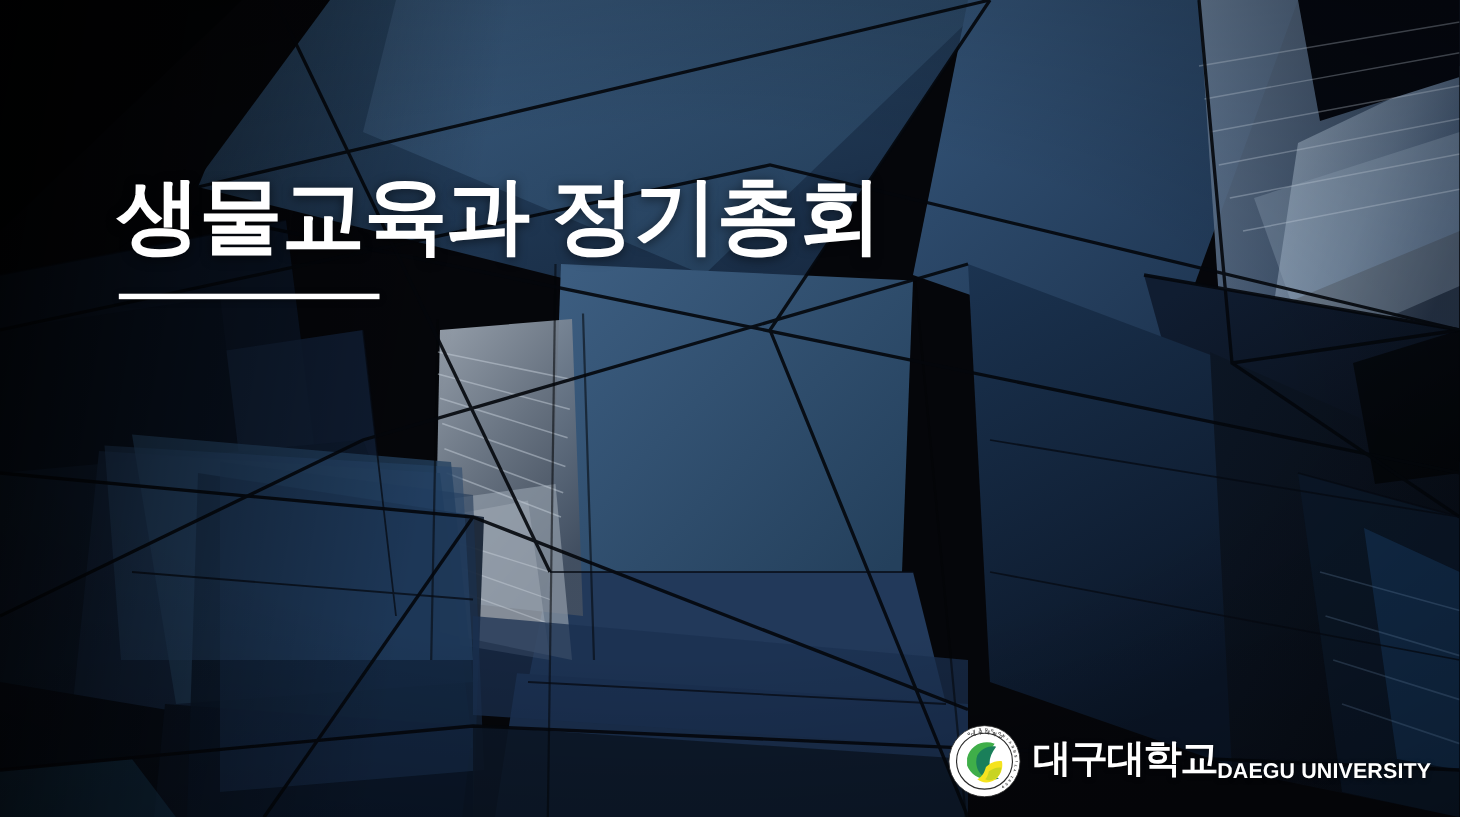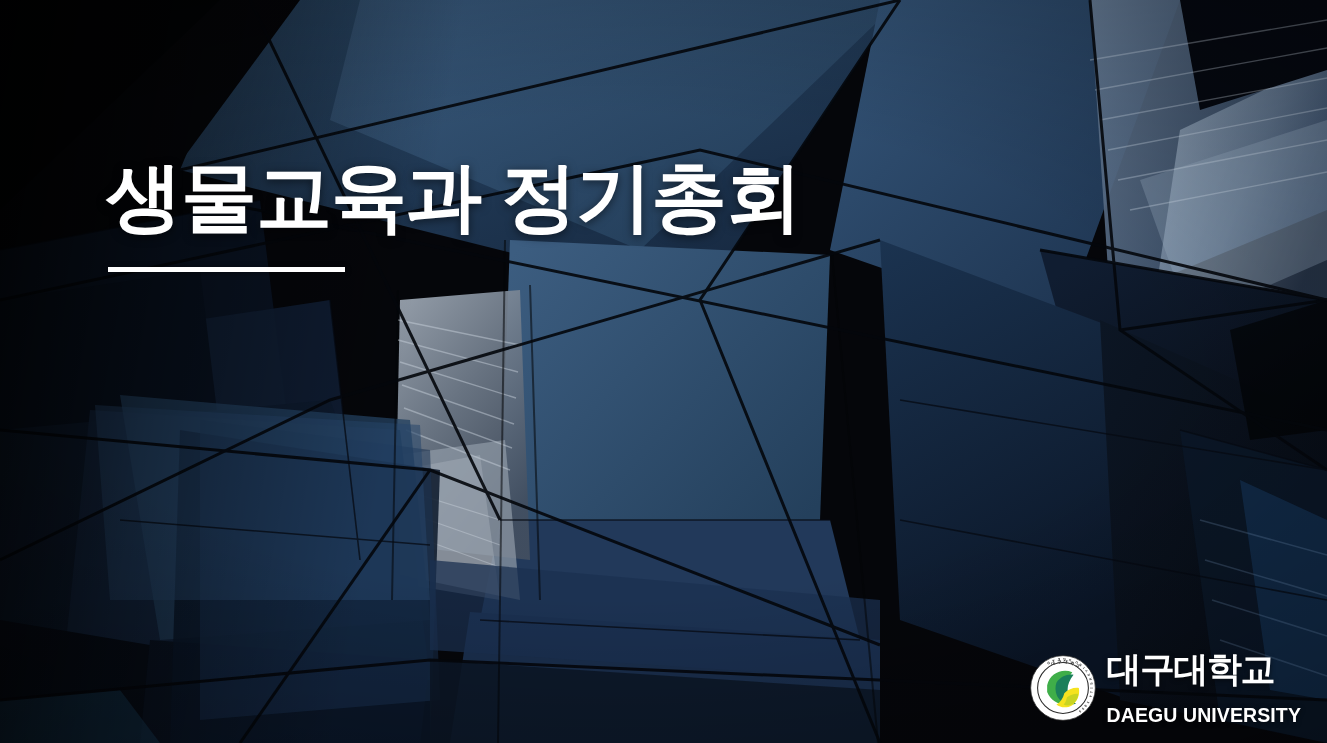--- a/index.html
+++ b/index.html
@@ -87,21 +87,21 @@
     gap: 11px;
   }
   .logo-emblem {
     width: 66px;
     height: 66px;
     flex: 0 0 auto;
     display: block;
   }
   .logo-words {
     display: flex;
-    flex-direction: column;
+    flex-direction: row;
     align-items: flex-start;
     justify-content: flex-end;
   }
   .logo-ko {
     color: #ffffff;
     font-size: 35px;
     font-weight: 700;
     line-height: 1.0;
     letter-spacing: -1.5px;
     white-space: nowrap;

